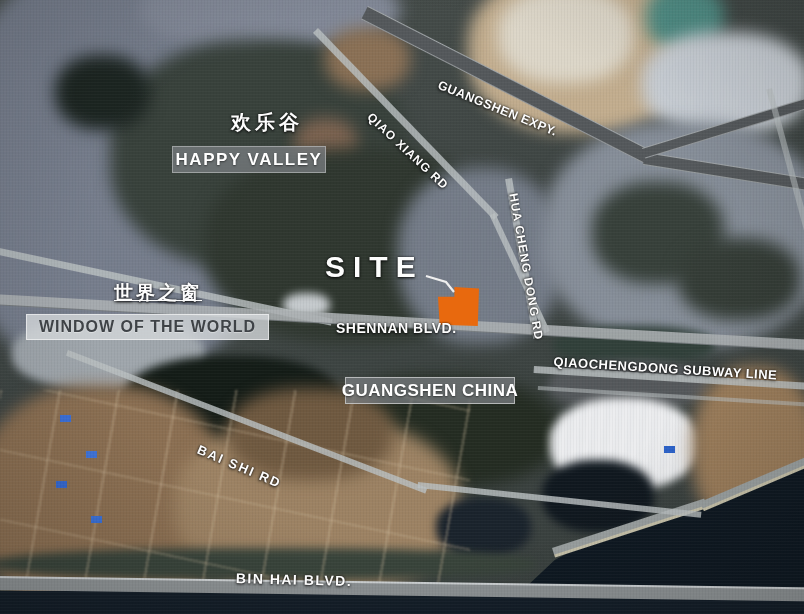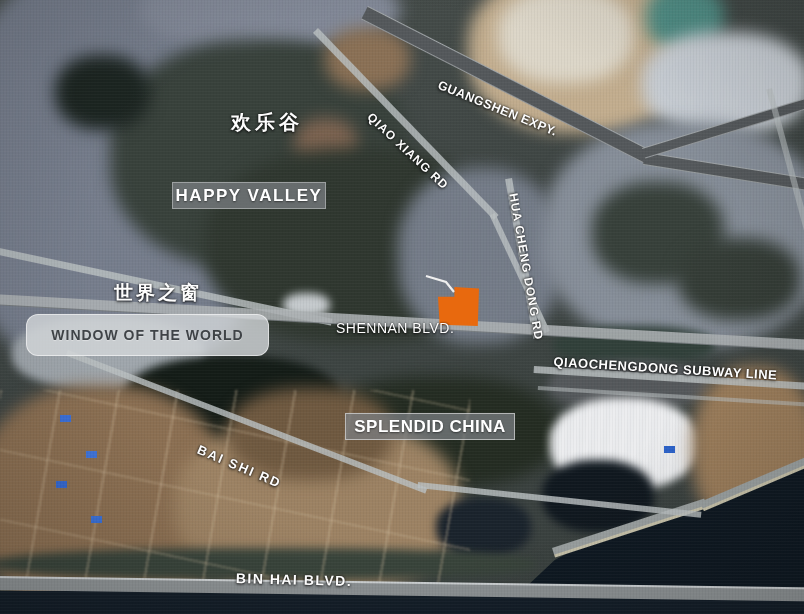--- a/index.html
+++ b/index.html
@@ -20,21 +20,21 @@
   .maplabel{
     position:absolute;color:#fdfdfd;font-weight:bold;white-space:nowrap;
     text-shadow:0 1px 3px rgba(0,0,0,.85),0 0 2px rgba(0,0,0,.6);
     transform-origin:left top;
   }
   .labelbox{
     position:absolute;display:flex;align-items:center;justify-content:center;
     white-space:nowrap;font-weight:bold;box-sizing:border-box;
   }
   .box-gray{background:rgba(123,127,131,.74);border:1px solid rgba(255,255,255,.35);
-    color:#fff;text-shadow:0 1px 2px rgba(0,0,0,.5);margin-top:36px;}
+    color:#fff;text-shadow:0 1px 2px rgba(0,0,0,.5);}
   .box-light{background:rgba(211,215,217,.80);border:1px solid rgba(255,255,255,.55);
     color:#3f4347;text-shadow:0 1px 1px rgba(255,255,255,.4);}
   #site-marker{
     position:absolute;left:438px;top:287px;width:41px;height:39px;background:#e8690e;
     clip-path:polygon(0% 25%,40% 25%,40% 0%,100% 4%,97% 100%,4% 97%);
     filter:drop-shadow(0 1px 1px rgba(0,0,0,.5));
   }
   #noise{
     position:absolute;inset:0;pointer-events:none;
     background-image:
@@ -113,29 +113,30 @@
     <polyline points="6,6 26,12 34,22" fill="none" stroke="#efefef" stroke-width="2.2"></polyline>
   </svg>
 
   <div class="maplabel" style="left:231px;top:109px;font-size:20px;letter-spacing:4px;">欢乐谷</div>
   <div class="labelbox box-gray" style="left:172px;top:146px;width:154px;height:27px;font-size:17px;letter-spacing:1.5px;">HAPPY VALLEY</div>
 
   <div class="maplabel" style="left:441px;top:78px;font-size:12.5px;font-weight:600;letter-spacing:.5px;transform:rotate(22deg);">GUANGSHEN EXPY.</div>
 
   <div class="maplabel" style="left:374px;top:110px;font-size:12px;font-weight:600;letter-spacing:1px;transform:rotate(43deg);">QIAO XIANG RD</div>
 
+  <div class="maplabel" style="left:325px;top:250px;font-size:30px;letter-spacing:8px;">SITE</div>
 
   <div class="maplabel" style="left:520px;top:192px;font-size:12px;font-weight:600;letter-spacing:1px;transform:rotate(80deg);">HUA CHENG DONG RD</div>
 
-  <div class="maplabel" style="left:114px;top:280px;font-size:19px;letter-spacing:3px;">世界之窗</div>
-  <div class="labelbox box-light" style="left:26px;top:314px;width:243px;height:42px;font-size:14px;letter-spacing:1px;border-radius:12px;">WINDOW OF THE WORLD</div>
+  <div class="maplabel" style="left:114px;top:280px;font-size:19px;letter-spacing:3px;text-decoration:underline;">世界之窗</div>
+  <div class="labelbox box-light" style="left:26px;top:314px;width:243px;height:26px;font-size:16px;letter-spacing:1px;">WINDOW OF THE WORLD</div>
 
-  <div class="maplabel" style="left:336px;top:320px;font-size:14px;font-weight:400;letter-spacing:.5px;">SHENNAN BLVD.</div>
+  <div class="maplabel" style="left:336px;top:320px;font-size:14px;font-weight:700;letter-spacing:.5px;">SHENNAN BLVD.</div>
 
-  <div class="labelbox box-gray" style="left:345px;top:377px;width:170px;height:27px;font-size:17px;letter-spacing:.5px;border-color:rgba(245,245,245,.55);">SPLENDID CHINA</div>
+  <div class="labelbox box-gray" style="left:345px;top:377px;width:170px;height:27px;font-size:17px;letter-spacing:.5px;border-color:rgba(245,245,245,.55);">GUANGSHEN CHINA</div>
 
   <div class="maplabel" style="left:554px;top:354px;font-size:13px;font-weight:600;letter-spacing:.5px;transform:rotate(3.5deg);">QIAOCHENGDONG SUBWAY LINE</div>
 
   <div class="maplabel" style="left:201px;top:442px;font-size:13px;font-weight:600;letter-spacing:2px;transform:rotate(23deg);">BAI SHI RD</div>
 
   <div class="maplabel" style="left:236px;top:570px;font-size:14px;font-weight:600;letter-spacing:1.5px;transform:rotate(1.5deg);">BIN HAI BLVD.</div>
 
 </div>
 
 </body></html>

